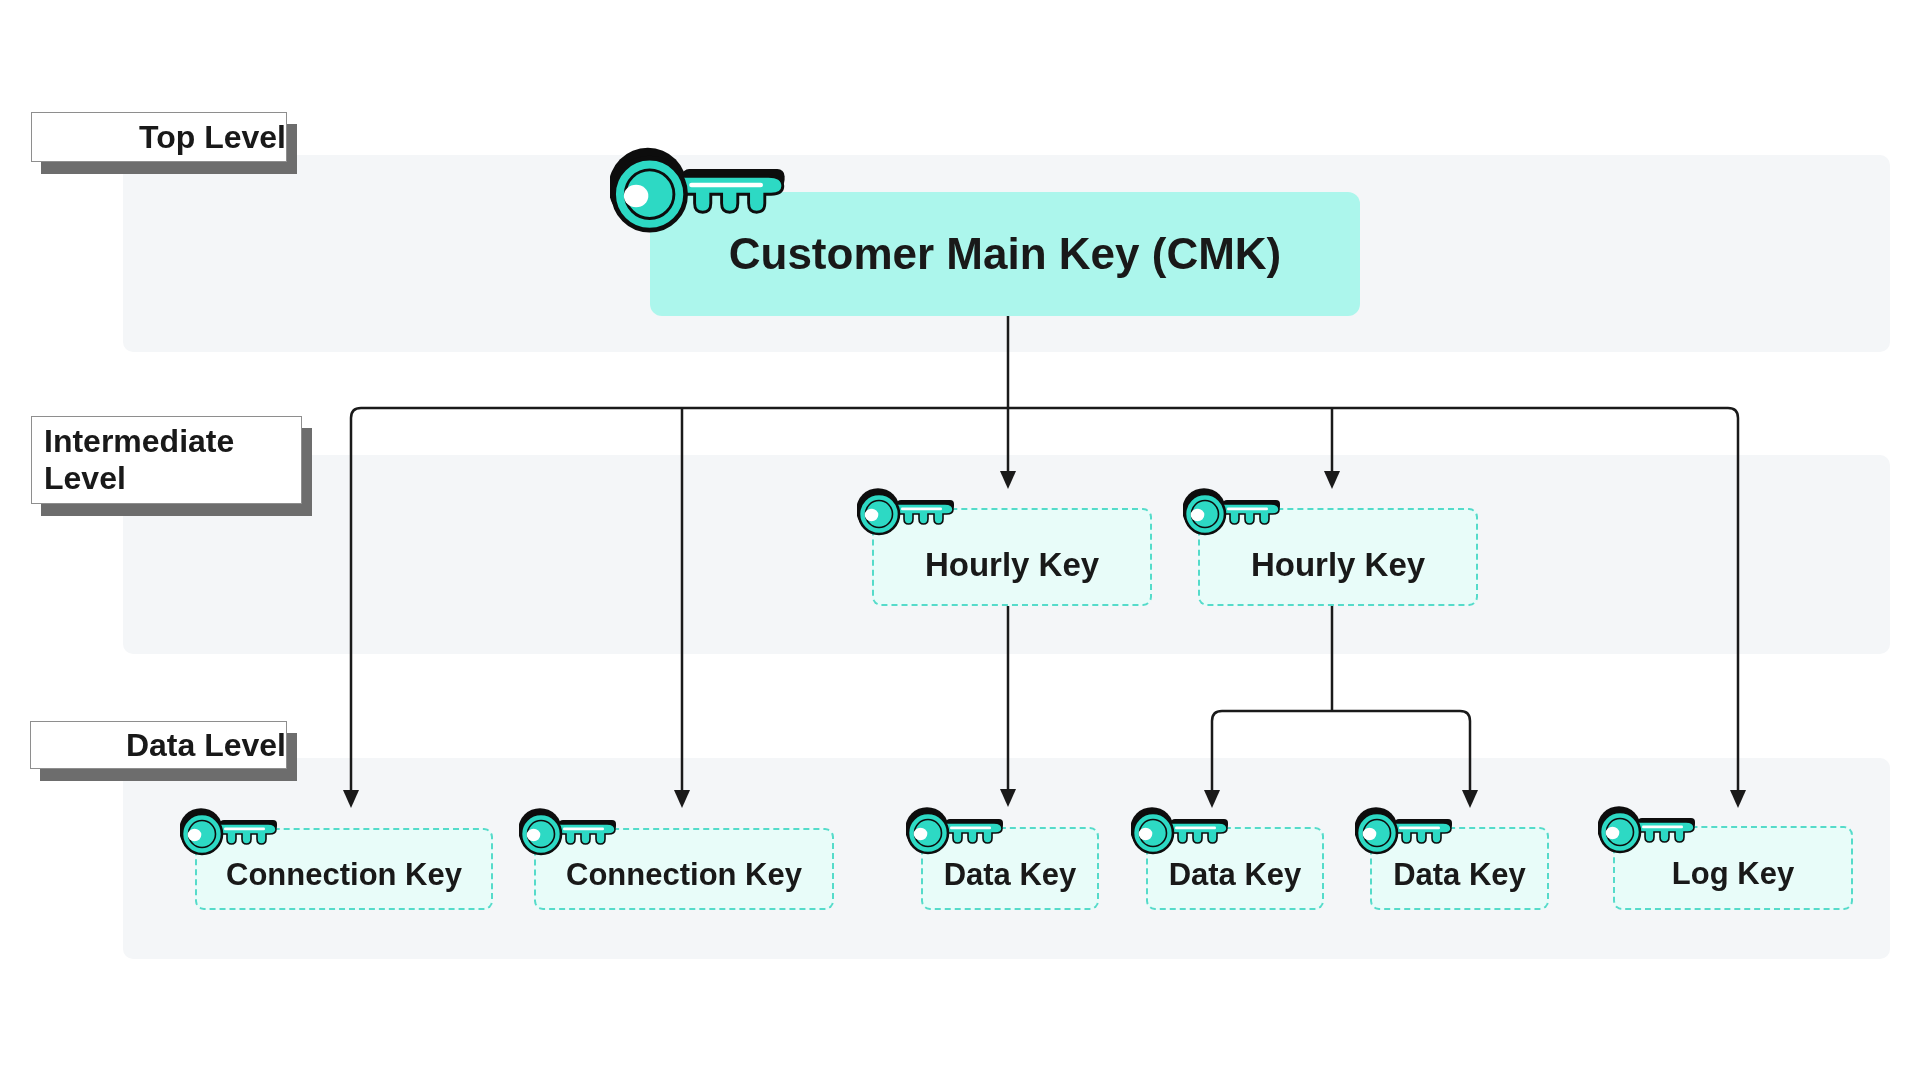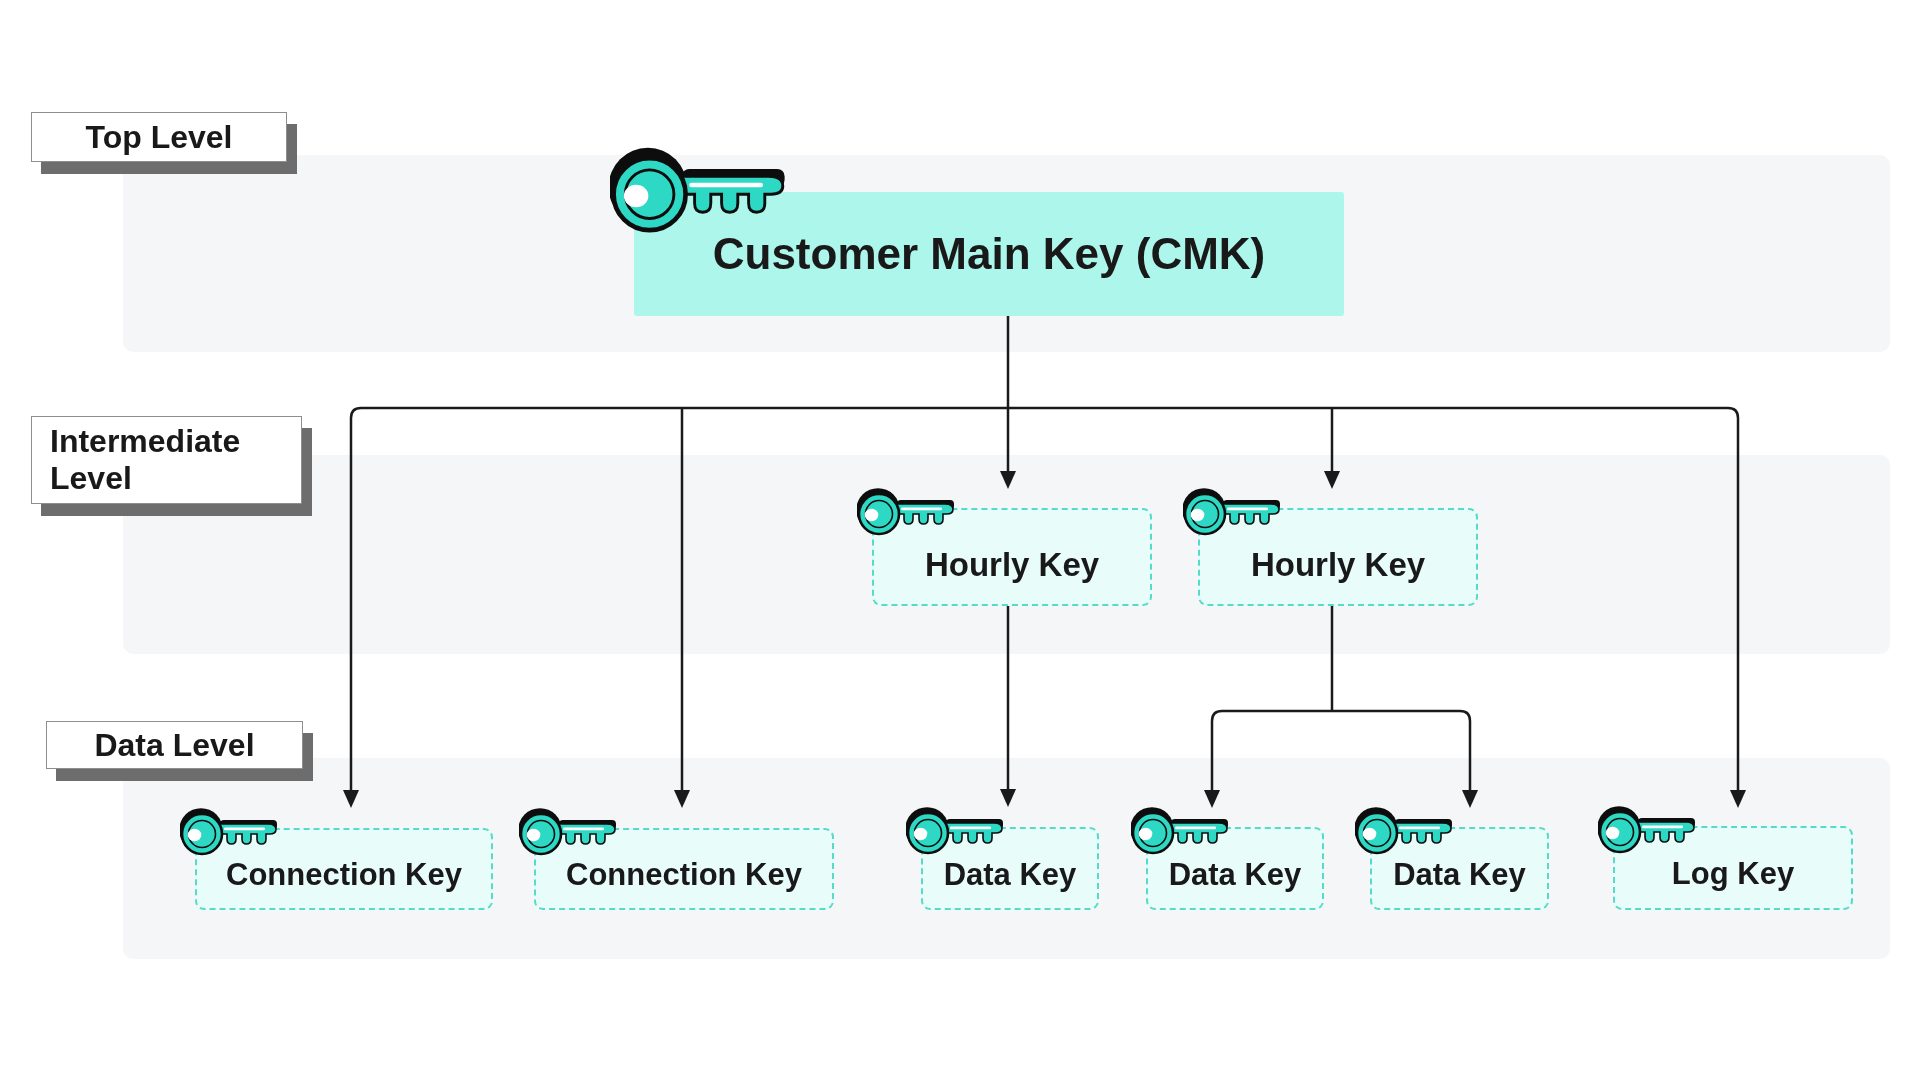--- a/index.html
+++ b/index.html
@@ -15,37 +15,37 @@
   }
   .band.b1{top:155px;height:197px;}
   .band.b2{top:455px;height:199px;}
   .band.b3{top:758px;height:201px;}
 
   .connectors{position:absolute;left:0;top:0;z-index:2;}
 
   .lvl-label{
     position:absolute;z-index:4;background:#ffffff;
     border:1.5px solid #8e8e8e;box-shadow:10px 12px 0 #6d6d6d;
-    font-weight:bold;font-size:32px;display:flex;align-items:center;justify-content:center;
+    font-weight:bold;font-size:32px;display:flex;align-items:center;justify-content:flex-end;
     box-sizing:border-box;
   }
   .lvl-label.top{left:31px;top:112px;width:256px;height:50px;}
   .lvl-label.mid{left:31px;top:416px;width:271px;height:88px;
-    justify-content:flex-start;padding-left:18px;line-height:37px;
+    justify-content:flex-start;padding-left:12px;line-height:37px;
     flex-direction:column;align-items:flex-start;justify-content:center;}
-  .lvl-label.data{left:30px;top:721px;width:257px;height:48px;margin-left:16px;}
+  .lvl-label.data{left:30px;top:721px;width:257px;height:48px;}
 
   .node{
     position:absolute;z-index:3;box-sizing:border-box;
     display:flex;align-items:center;justify-content:center;
     font-weight:bold;text-align:center;
   }
   .node.cmk{
-    left:634px;top:192px;width:710px;height:124px;
-    background:#acf6ec;border-radius:3px;font-size:44px;
+    left:650px;top:192px;width:710px;height:124px;
+    background:#acf6ec;border-radius:12px;font-size:44px;
   }
   .node.dashed{
     background:#e8fcf9;border:2px dashed #55dbca;border-radius:9px;
   }
   .node.hourly{width:280px;height:98px;font-size:33px;padding-top:16px;justify-content:center;}
   .node.h1{left:872px;top:508px;}
   .node.h2{left:1198px;top:508px;}
   .node.leaf{height:83px;font-size:31px;padding-top:12px;align-items:center;}
   .node.ck1{left:195px;top:828px;width:298px;height:82px;}
   .node.ck2{left:534px;top:828px;width:300px;height:82px;}

